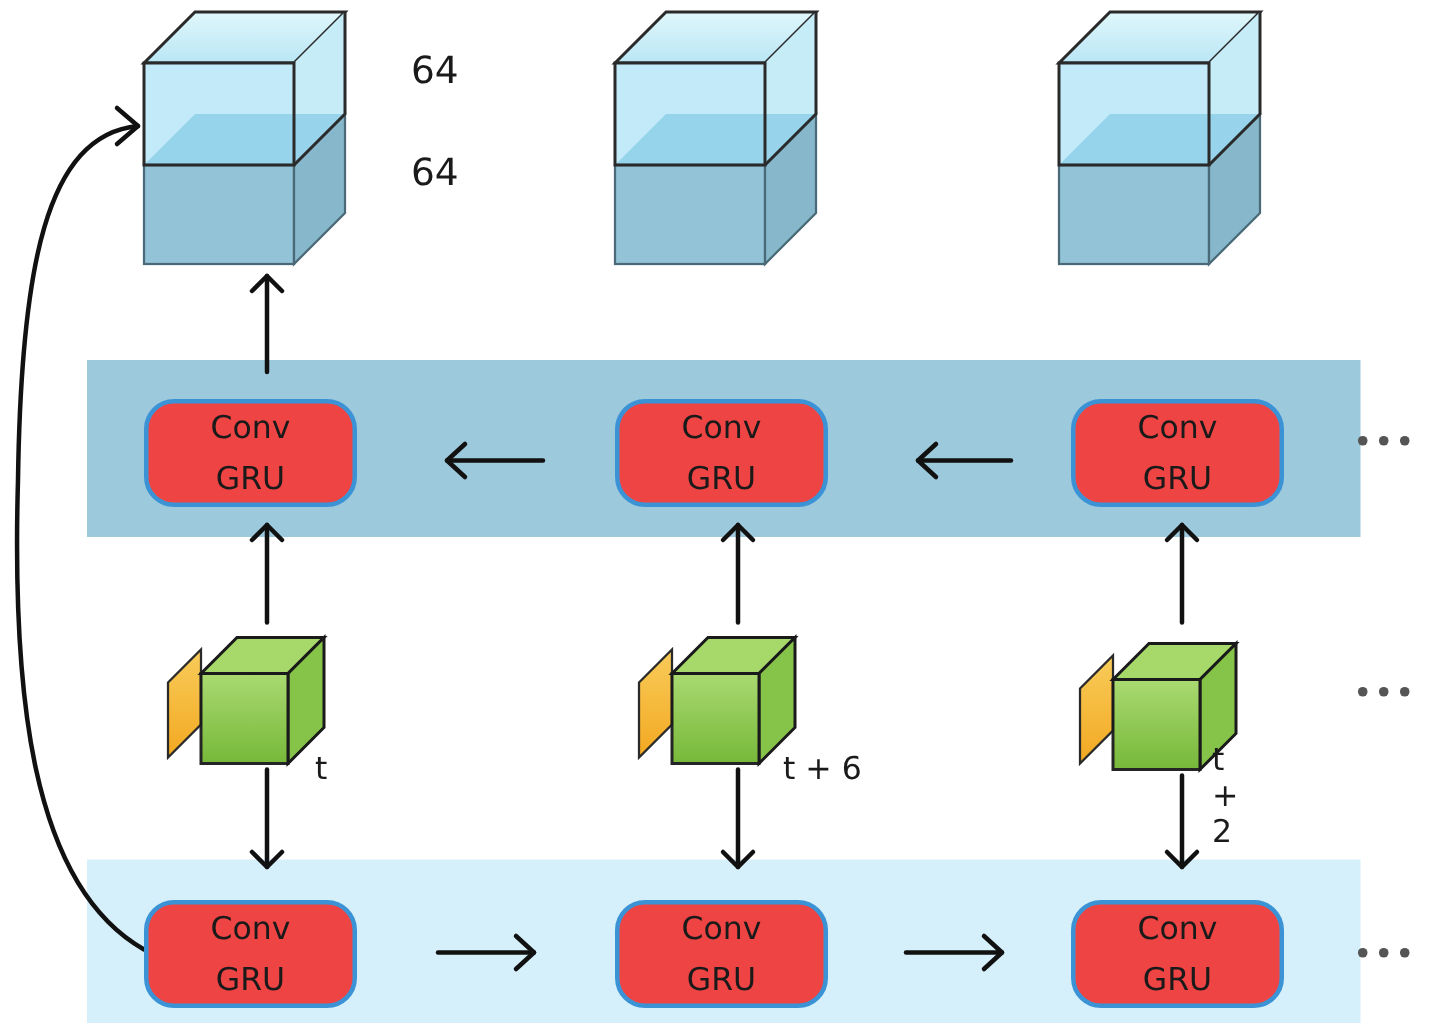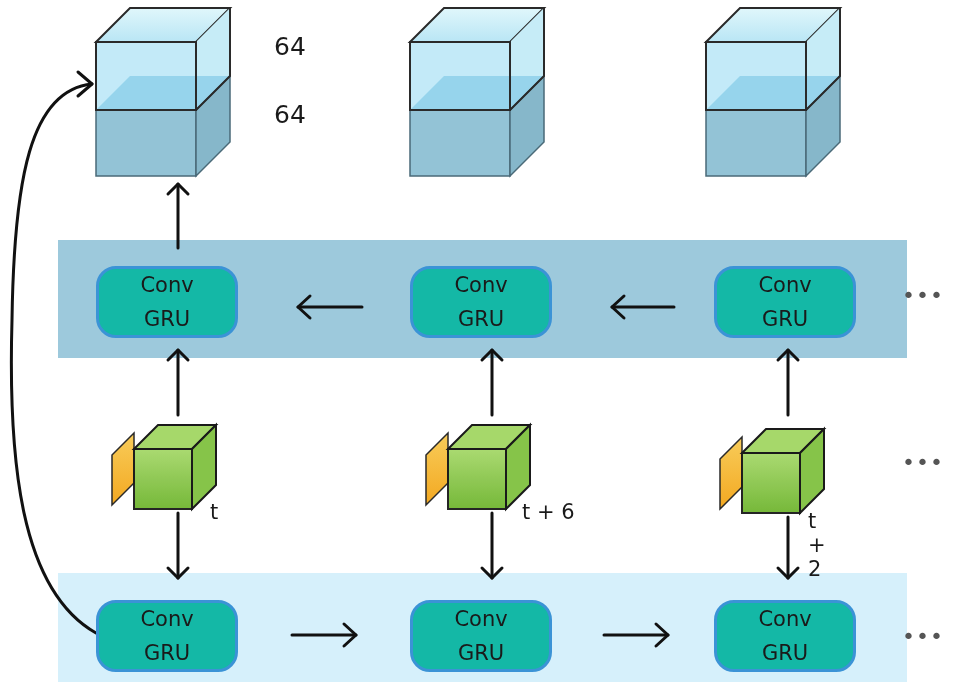--- a/index.html
+++ b/index.html
@@ -1,21 +1,21 @@
 <!DOCTYPE html>
 <html><head>
 <meta charset="utf-8">
 <style>
   html, body { margin: 0; padding: 0; background: #ffffff; }
   body { width: 968px; height: 682px; position: relative; overflow: hidden; font-family: "DejaVu Sans", sans-serif; }
   #stage { position: absolute; left: 0; top: 0; width: 794px; height: 682px; }
   .band { position: absolute; }
   .band-top { left: 58px; top: 240px; width: 849px; height: 118px; background: #9dc9dc; }
   .band-bottom { left: 58px; top: 573px; width: 849px; height: 109px; background: #d6f0fb; }
-  .gru { position: absolute; width: 142px; height: 72px; background: #14b8a6; border: 3px solid #3b93d6; border-radius: 20px; box-sizing: border-box;
+  .gru { position: absolute; width: 142px; height: 72px; background: #ef4444; border: 3px solid #3b93d6; border-radius: 20px; box-sizing: border-box;
          display: flex; flex-direction: column; align-items: center; justify-content: center; font-size: 21px; line-height: 34px; color: #1a1a1a; }
   .dim-label { position: absolute; font-size: 25px; color: #1a1a1a; }
   .time-label { position: absolute; font-size: 21px; color: #1a1a1a; }
   .dots { position: absolute; font-size: 22px; color: #555; letter-spacing: 1px; }
 </style>
 </head>
 <body>
 
 <div id="stage">
   <div class="band band-top"></div>
@@ -157,21 +157,21 @@
     <span>GRU</span>
   </div>
   <div class="gru" style="left:714px;top:266px;">
     <span>Conv</span>
     <span>GRU</span>
   </div>
   <span class="dots" style="left:902px;top:283px;">•••</span>
 
   <span class="time-label" style="left:210px;top:500px;">t</span>
   <span class="time-label" style="left:522px;top:500px;">t + 6</span>
-  <span class="time-label" style="left:808px;top:494px;margin-top:15px;">t + 2</span>
+  <span class="time-label" style="left:808px;top:494px;">t + 2</span>
   <span class="dots" style="left:902px;top:450px;">•••</span>
 
   <div class="gru" style="left:96px;top:600px;">
     <span>Conv</span>
     <span>GRU</span>
   </div>
   <div class="gru" style="left:410px;top:600px;">
     <span>Conv</span>
     <span>GRU</span>
   </div>

